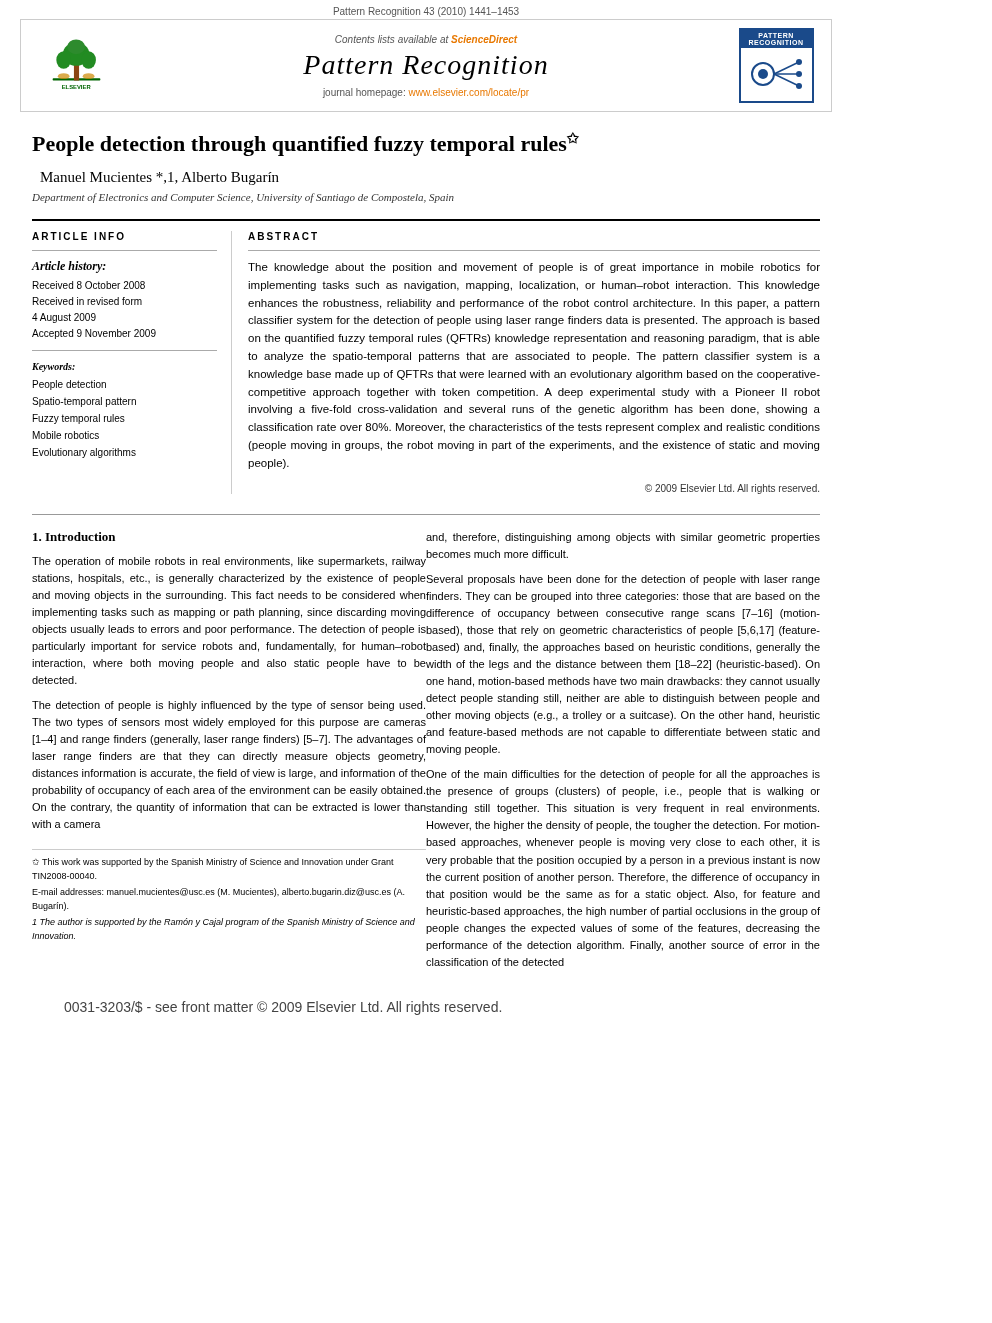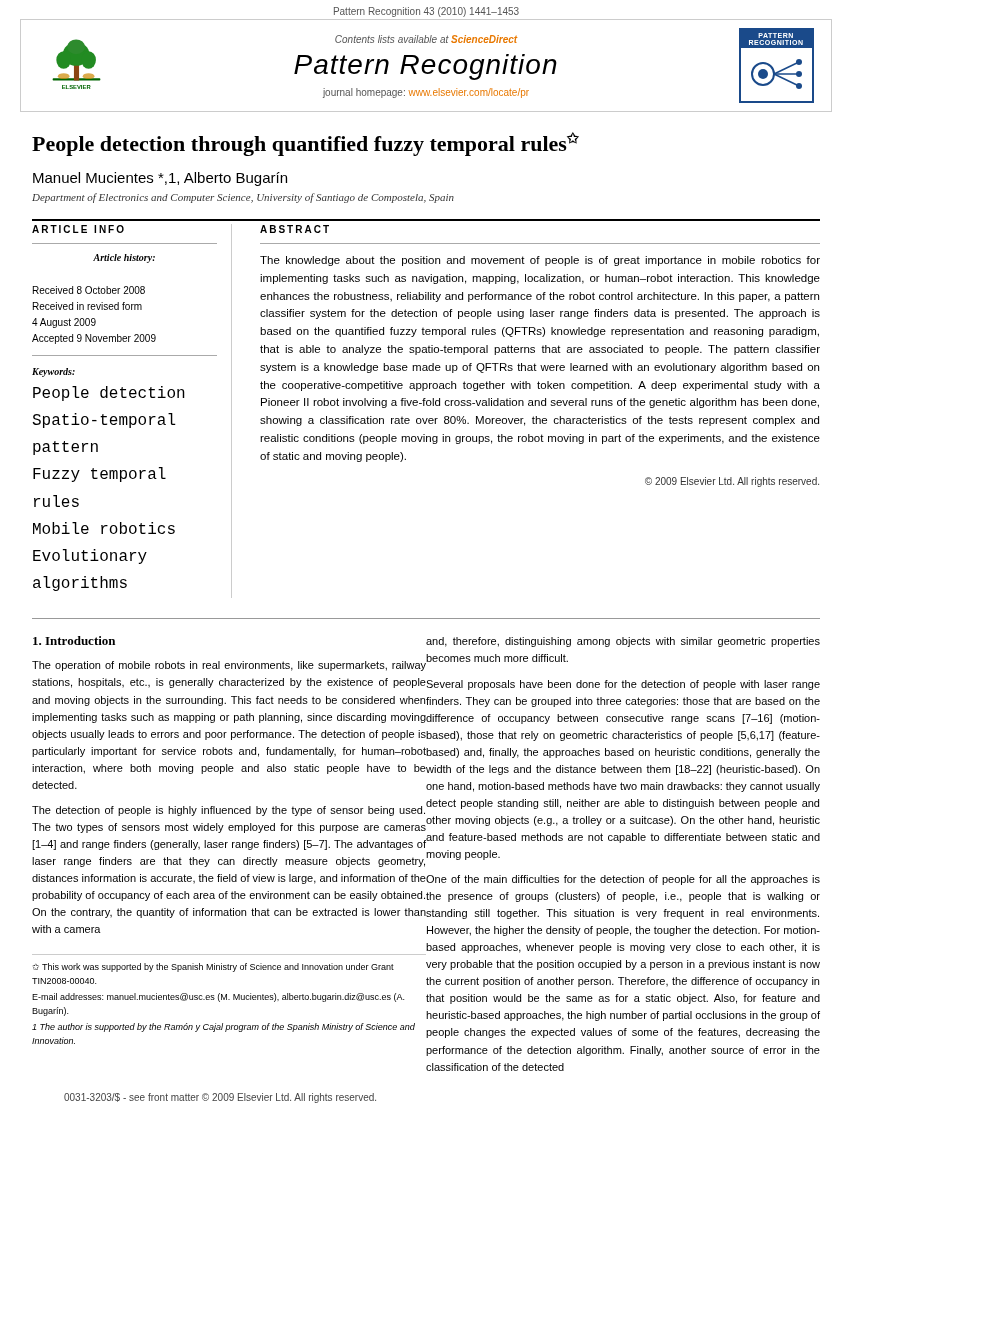--- a/index.html
+++ b/index.html
@@ -59,21 +59,21 @@
     }
 
     .sciencedirect-link {
       color: #e87800;
       font-weight: bold;
     }
 
     .journal-title-header {
       font-size: 28px;
       color: #000;
-      font-family: Liberation Sans, sans-serif;
+      font-family: Liberation Serif, serif;
       font-style: italic;
       letter-spacing: 1px;
       margin-bottom: 6px;
     }
 
     .journal-homepage-line {
       font-size: 10px;
       color: #555;
       font-family: Arial, sans-serif;
     }
@@ -135,38 +135,39 @@
     }
 
     .star-symbol {
       font-size: 14px;
       vertical-align: super;
     }
 
     
     .authors {
       font-size: 15px;
-      font-family: Liberation Sans, sans-serif;
+      font-family: Liberation Serif, serif;
       margin-bottom: 5px;
+      margin-left: 8px;
     }
 
     .affiliation {
       font-size: 11px;
       font-style: italic;
       color: #333;
       margin-bottom: 16px;
     }
 
     
     .two-col-section {
       display: flex;
-      gap: 28px;
+      gap: 16px;
       margin-bottom: 20px;
       border-top: 2px solid #000;
-      padding-top: 3px;
+      padding-top: 10px;
     }
 
     .article-info-col {
       width: 200px;
       flex-shrink: 0;
       border-right: 1px solid #ccc;
       padding-right: 14px;
     }
 
     .abstract-col {
@@ -177,47 +178,46 @@
       font-size: 10px;
       font-family: Arial, sans-serif;
       font-weight: bold;
       letter-spacing: 2px;
       text-transform: uppercase;
       margin-bottom: 8px;
       color: #000;
     }
 
     .article-history-label {
-      font-size: 10px;
-      font-style: italic;
-      font-weight: bold;
-      margin-bottom: 20px;
-      color: #000;
-      text-align: center;
+      font-size: 12px;
+      font-style: italic;
+      font-weight: bold;
+      margin-bottom: 4px;
+      color: #000;
     }
 
     .article-history-text {
       font-size: 10px;
       font-family: Arial, sans-serif;
       line-height: 1.6;
       color: #000;
     }
 
     .keywords-label {
       font-size: 10px;
       font-style: italic;
       font-weight: bold;
       margin-top: 10px;
       margin-bottom: 4px;
       color: #000;
     }
 
     .keywords-text {
-      font-size: 16px;
-      font-family: Liberation Mono, monospace;
+      font-size: 10px;
+      font-family: Liberation Sans, sans-serif;
       line-height: 1.7;
       color: #000;
     }
 
     .abstract-text {
       font-size: 11.5px;
       font-family: Arial, sans-serif;
       line-height: 1.55;
       text-align: justify;
       color: #000;
@@ -276,23 +276,23 @@
       color: #000;
       margin-bottom: 3px;
     }
 
     .footnote-label {
       font-size: 9px;
       font-style: italic;
     }
 
     .bottom-bar {
-      margin-top: 4px;
+      margin-top: 16px;
       padding: 4px 32px;
-      font-size: 10px;
+      font-size: 14px;
       font-family: Arial, sans-serif;
       color: #444;
     }
 
     
     .elsevier-svg-container {
       width: 75px;
       height: 55px;
     }
 

